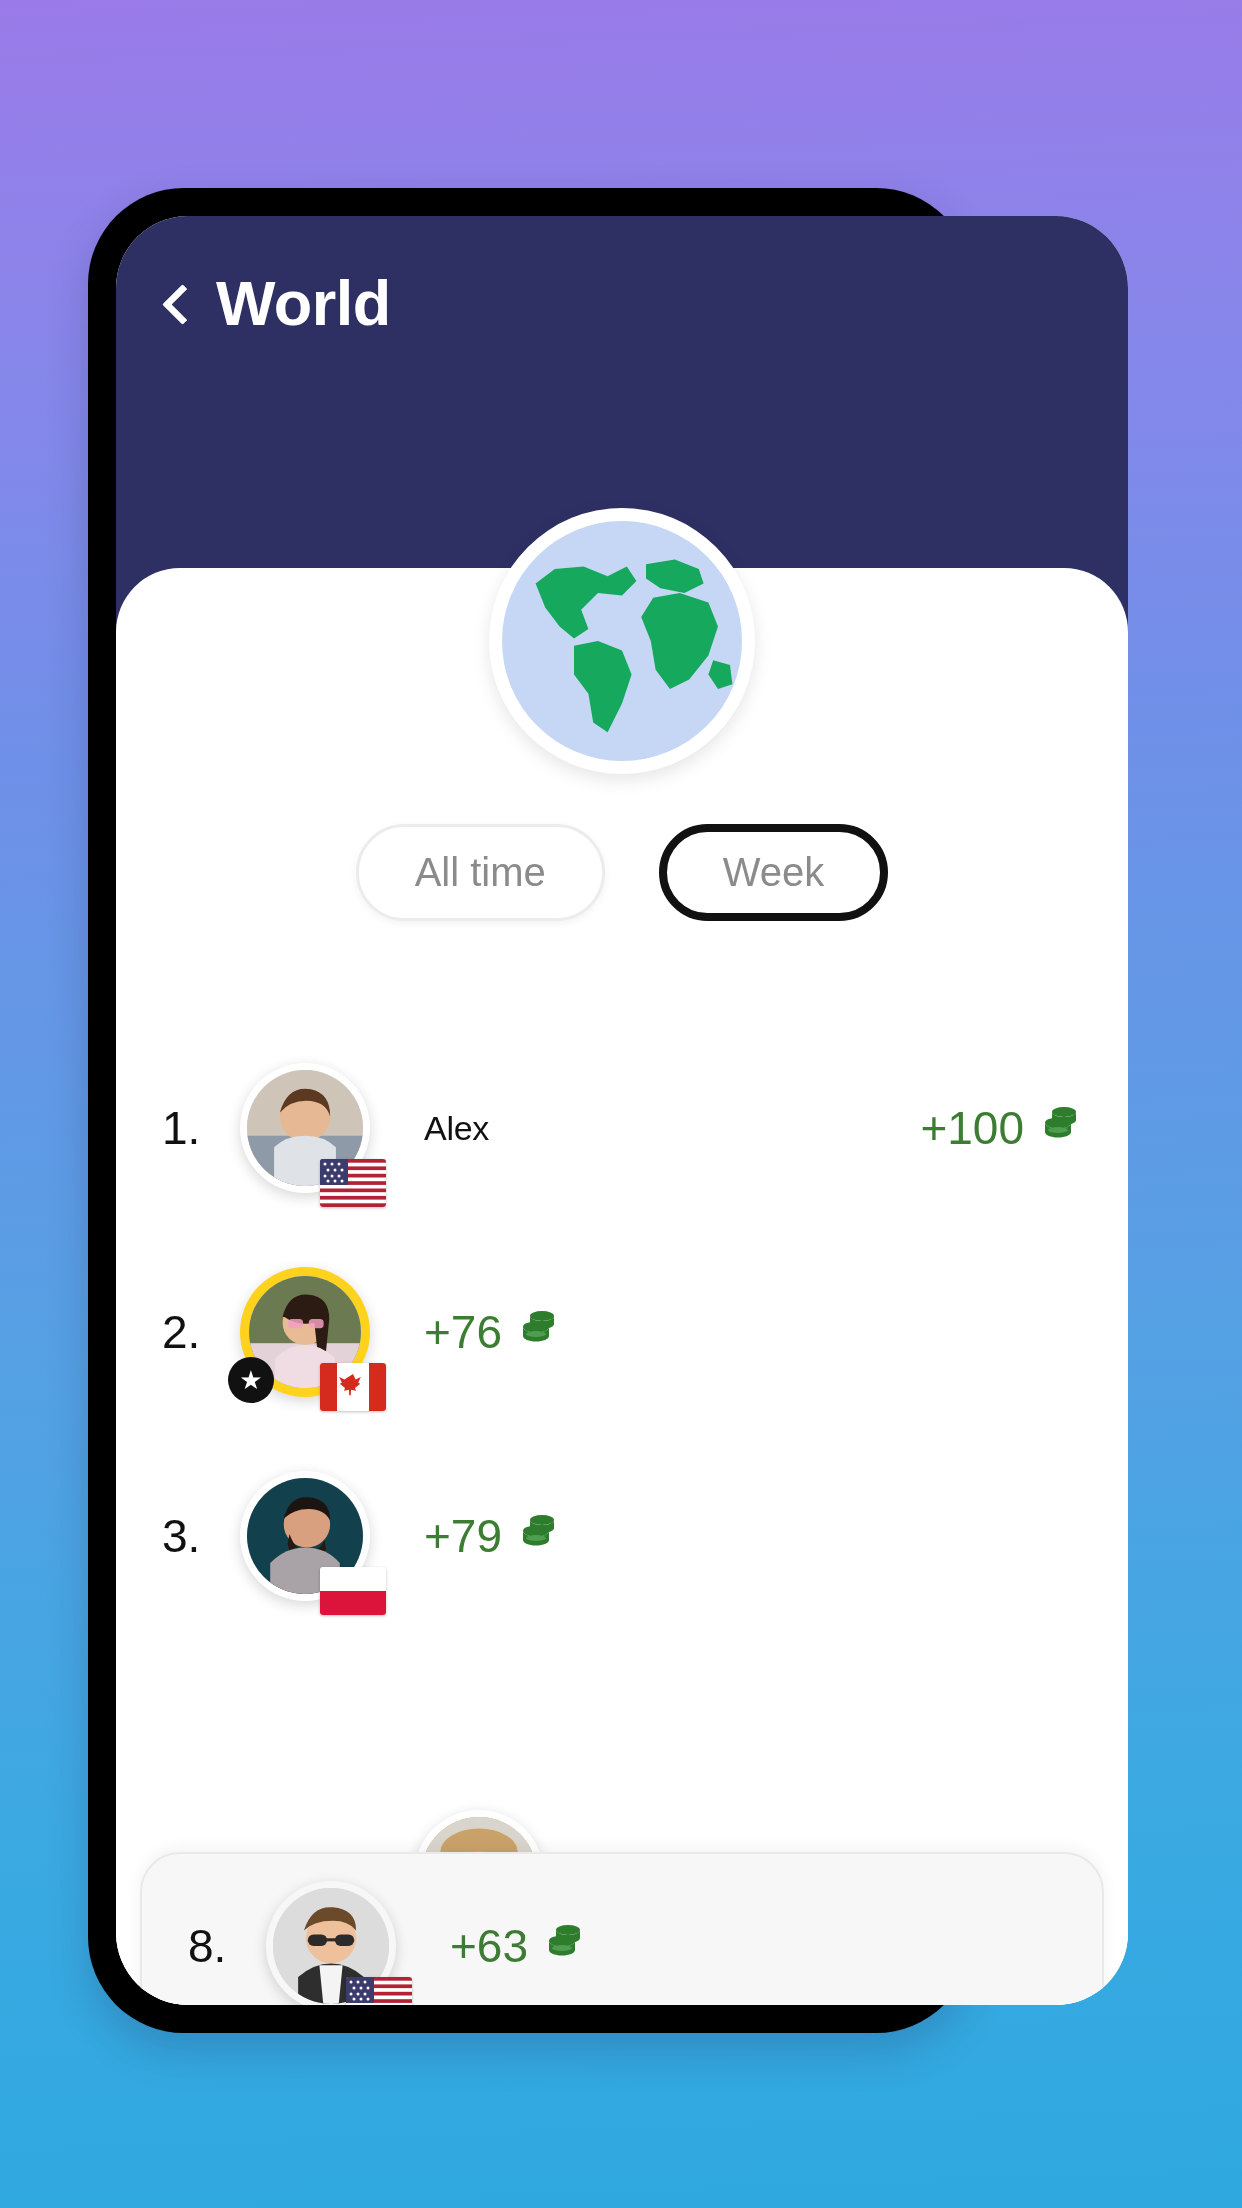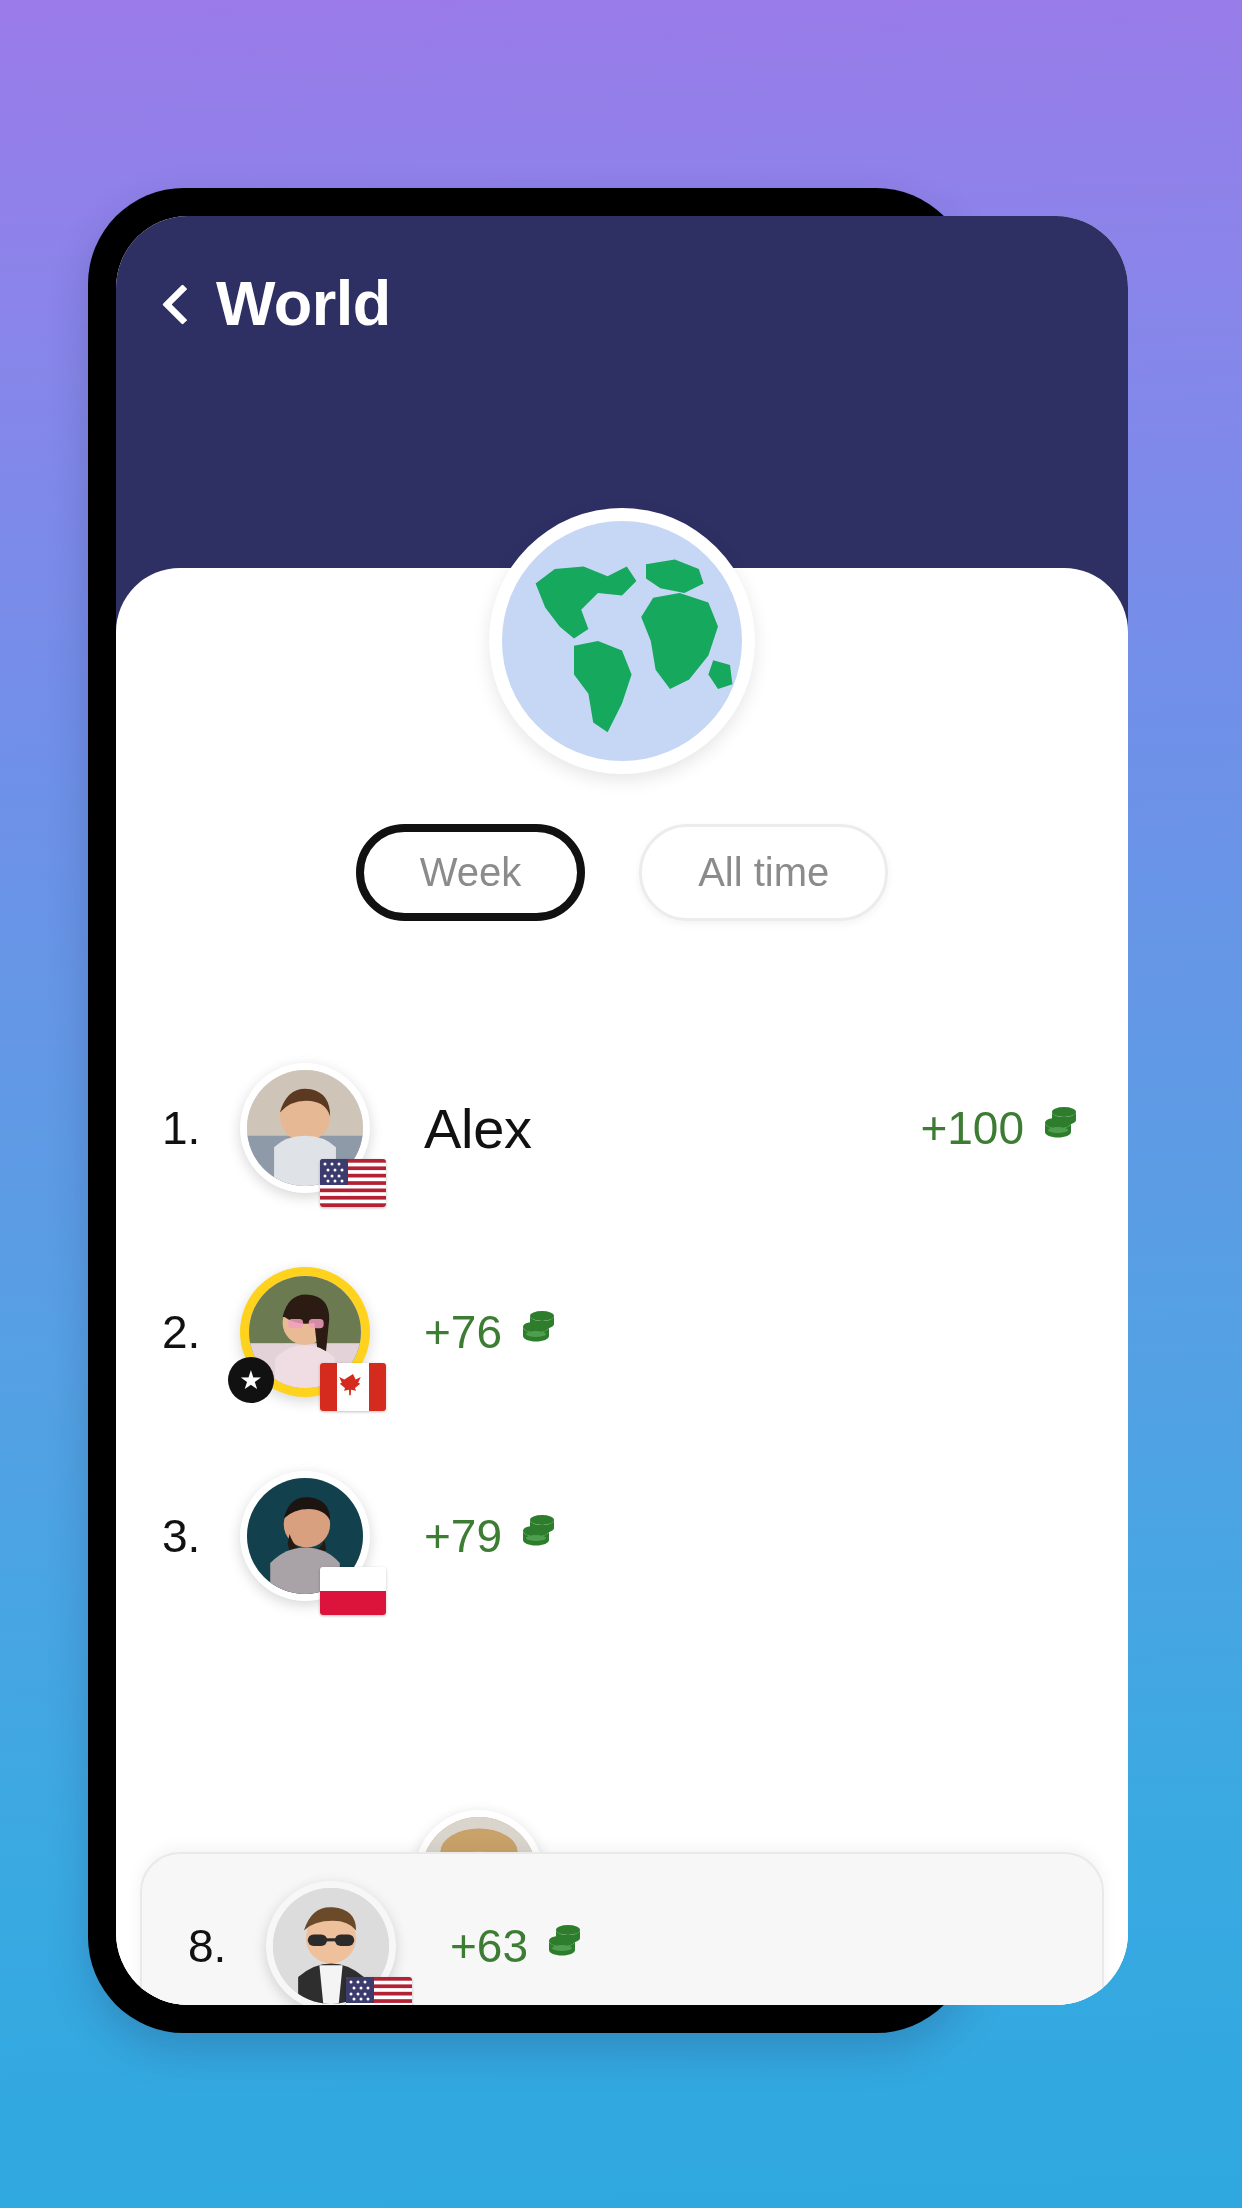--- a/index.html
+++ b/index.html
@@ -222,21 +222,21 @@
     display: flex;
     align-items: center;
     justify-content: center;
     color: #fff;
     font-size: 26px;
     line-height: 1;
   }
 
   .player-name {
     flex: 1;
-    font-size: 56px;
+    font-size: 34px;
     color: #111;
     letter-spacing: -0.3px;
   }
 
   .score {
     display: flex;
     align-items: flex-start;
     gap: 16px;
     flex: none;
     color: #3d7d33;
@@ -301,25 +301,25 @@
           <circle cx="50" cy="50" r="50" fill="#c5d7f5"></circle>
           <path d="M14 26 L22 20 L34 19 L44 23 L52 19 L56 25 L50 31 L40 30 L33 37 L36 45 L30 49 L24 44 L18 36 Z" fill="#16a85c"></path>
           <path d="M60 18 L72 16 L82 20 L84 26 L76 30 L66 28 L60 24 Z" fill="#16a85c"></path>
           <path d="M63 32 L74 30 L86 34 L90 44 L86 56 L78 66 L70 70 L64 62 L62 50 L58 40 Z" fill="#16a85c"></path>
           <path d="M30 52 L40 50 L50 54 L54 64 L50 76 L44 88 L38 84 L36 72 L30 64 Z" fill="#16a85c"></path>
           <path d="M88 58 L95 60 L96 68 L90 70 L86 64 Z" fill="#16a85c"></path>
         </svg>
       </div>
 
       <div id="tab-row">
+        <div class="tab-pill inactive">
+          <span>All time</span>
+        </div>
         <div class="tab-pill active">
           <span>Week</span>
-        </div>
-        <div class="tab-pill inactive">
-          <span>All time</span>
         </div>
       </div>
 
       <div id="leaderboard">
 
         <div class="lb-row">
           <div class="rank">1.</div>
           <div class="avatar-wrap">
             <div class="avatar-ring">
               <div class="avatar-img">

